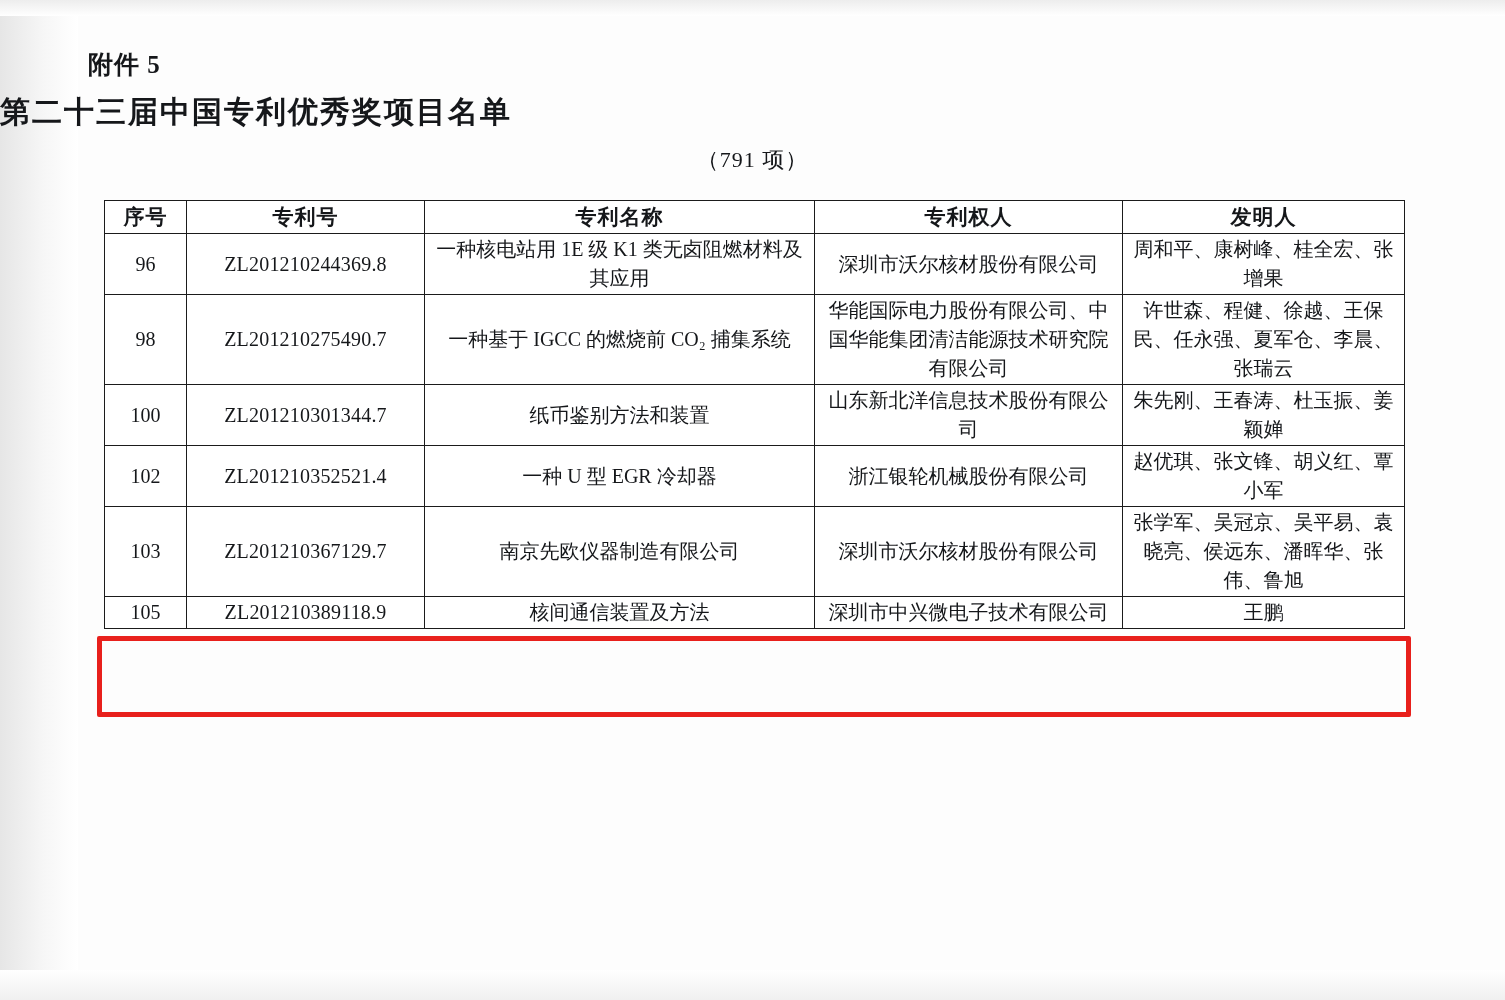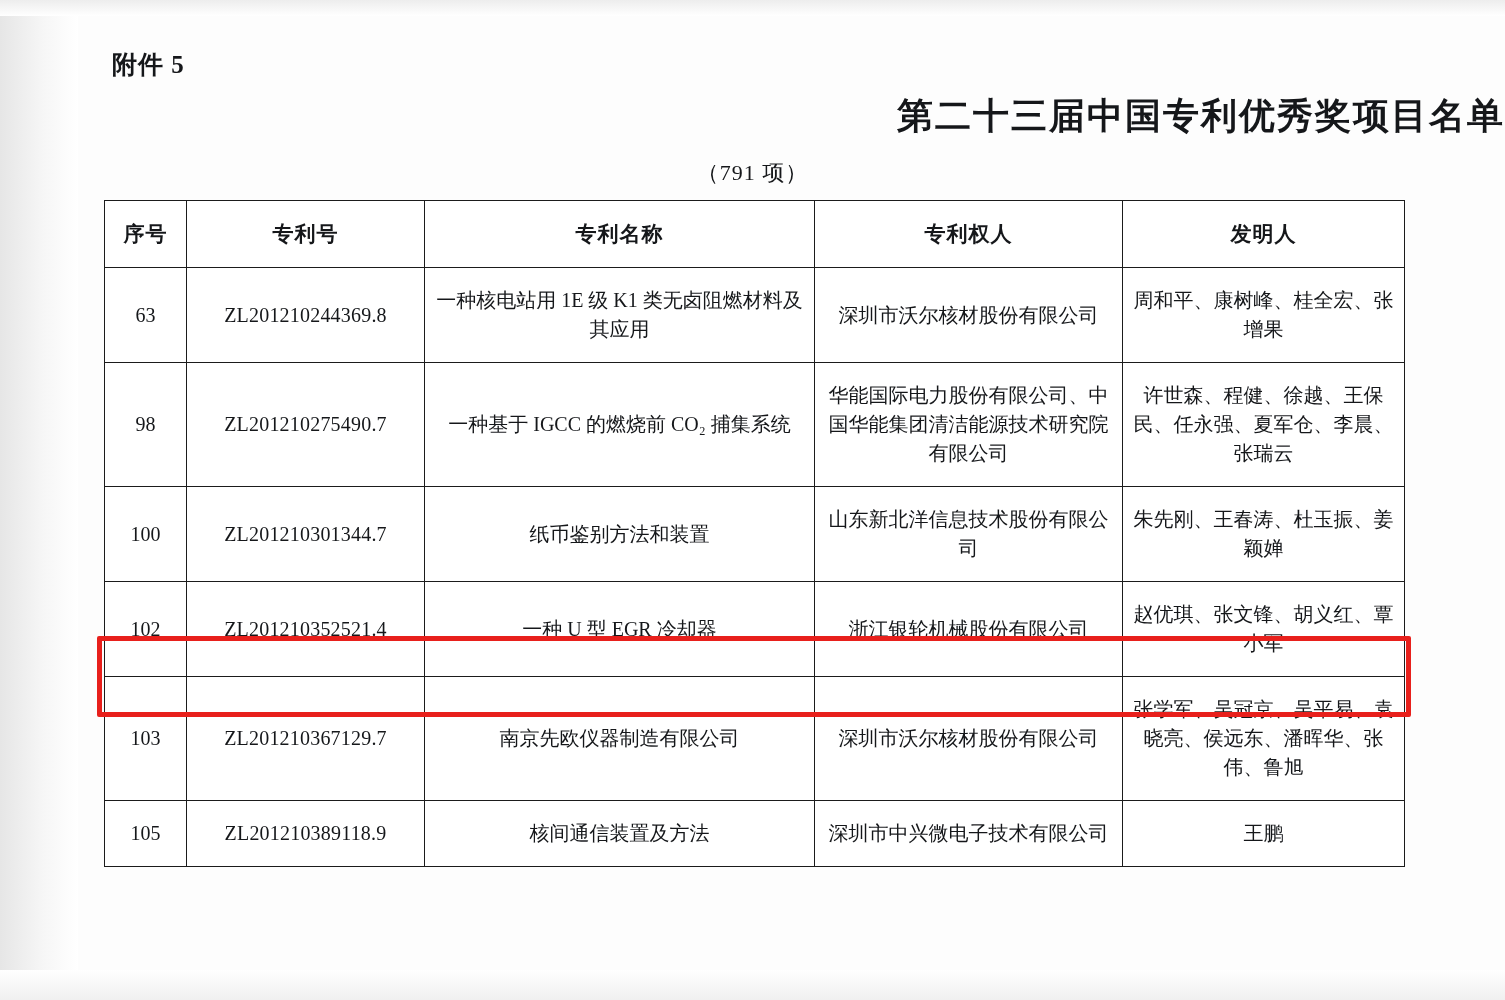--- a/index.html
+++ b/index.html
@@ -38,44 +38,44 @@
   .scan-edge-bottom {
     position: absolute;
     left: 0; right: 0; bottom: 0;
     height: 30px;
     background: linear-gradient(to top, #f0f0f0 0%, #ffffff 100%);
     pointer-events: none;
   }
 
   .attachment-label {
     position: absolute;
-    left: 112px;
+    left: 88px;
     top: 48px;
     font-size: 25px;
     letter-spacing: 1px;
     font-weight: 700;
     font-family: "Liberation Serif", "DejaVu Serif", serif;
   }
 
   .doc-title {
     position: absolute;
     left: 0;
     right: 0;
     top: 92px;
-    text-align: right;
-    font-size: 36px;
+    text-align: left;
+    font-size: 30px;
     font-weight: 700;
     letter-spacing: 2px;
     font-family: "Liberation Serif", "DejaVu Serif", serif;
   }
   .doc-subtitle {
     position: absolute;
     left: 0;
     right: 0;
-    top: 158px;
+    top: 145px;
     text-align: center;
     font-size: 22px;
     letter-spacing: 1px;
   }
 
   table.patent-table {
     position: absolute;
     left: 104px;
     top: 200px;
     width: 1300px;
@@ -83,21 +83,21 @@
     table-layout: fixed;
     background: #fff;
   }
   table.patent-table th,
   table.patent-table td {
     border: 1.5px solid #1b1b1b;
     text-align: center;
     vertical-align: middle;
     font-size: 20px;
     line-height: 1.45;
-    padding: 18px 6px;
+    padding: 1px 6px;
     font-family: "Liberation Serif", "DejaVu Serif", serif;
   }
   table.patent-table th {
     font-weight: 700;
     font-size: 21px;
     letter-spacing: 1px;
     height: 30px;
   }
   col.c-no { width: 82px; }
   col.c-num { width: 238px; }
@@ -148,21 +148,21 @@
       <tr>
         <th>序号</th>
         <th>专利号</th>
         <th>专利名称</th>
         <th>专利权人</th>
         <th>发明人</th>
       </tr>
     </thead>
     <tbody id="table-body">
         <tr>
-          <td class="cell-no">63</td>
+          <td class="cell-no">96</td>
           <td class="cell-num">ZL201210244369.8</td>
           <td class="cell-name">一种核电站用 1E 级 K1 类无卤阻燃材料及其应用</td>
           <td class="cell-owner">深圳市沃尔核材股份有限公司</td>
           <td class="cell-inventor">周和平、康树峰、桂全宏、张增果</td>
         </tr>
         <tr>
           <td class="cell-no">98</td>
           <td class="cell-num">ZL201210275490.7</td>
           <td class="cell-name">一种基于 IGCC 的燃烧前 CO₂ 捕集系统</td>
           <td class="cell-owner">华能国际电力股份有限公司、中国华能集团清洁能源技术研究院有限公司</td>

